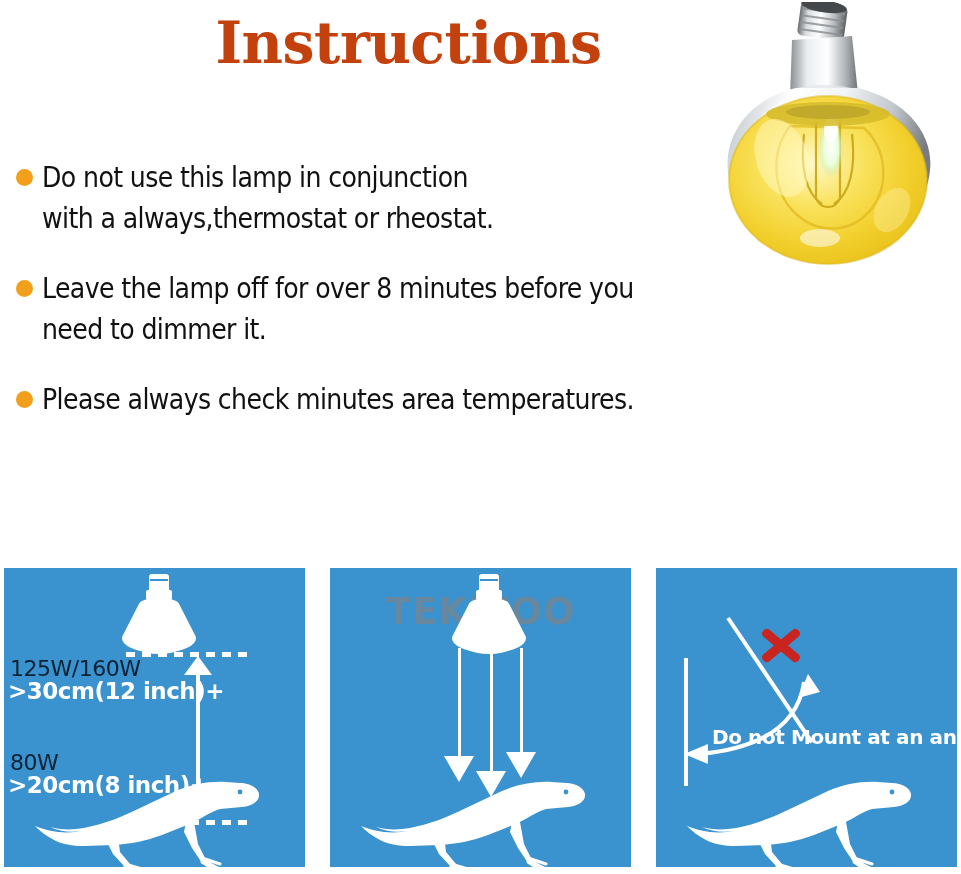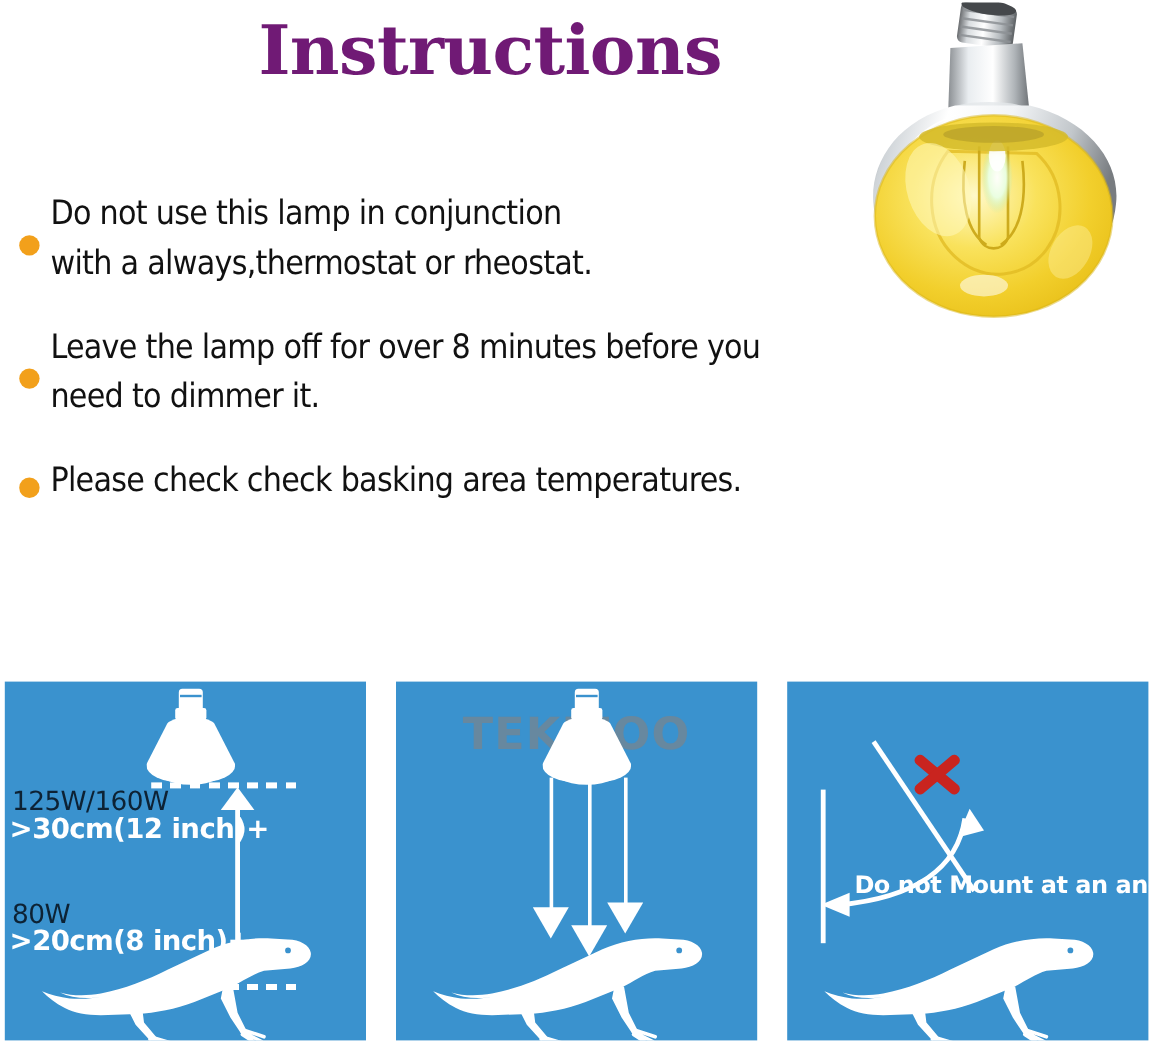--- a/index.html
+++ b/index.html
@@ -20,21 +20,21 @@
   .page-title {
     position: absolute;
     left: 0;
     top: 14px;
     width: 817px;
     text-align: center;
     font-family: "DejaVu Serif", serif;
     font-weight: bold;
     font-size: 57px;
     letter-spacing: -0.5px;
-    color: #701a75;
+    color: #c2410c;
     line-height: 1;
   }
 
   
   .lamp-photo {
     position: absolute;
     left: 700px;
     top: 2px;
     width: 255px;
     height: 280px;
@@ -42,21 +42,21 @@
 
   
   .bullets {
     position: absolute;
     left: 16px;
     top: 158px;
     width: 930px;
   }
   .bullet-row {
     display: flex;
-    align-items: center;
+    align-items: flex-start;
     margin-bottom: 30px;
   }
   .bullet-dot {
     flex: 0 0 auto;
     width: 17px;
     height: 17px;
     border-radius: 50%;
     background: #f2a01b;
     margin-top: 11px;
     margin-right: 9px;
@@ -348,21 +348,21 @@
     <span class="bullet-dot"></span>
     <span class="bullet-text">
       <span class="line">Leave the lamp off for over 8 minutes before you</span>
       <span class="line">need to dimmer it.</span>
     </span>
   </div>
 
   <div class="bullet-row">
     <span class="bullet-dot"></span>
     <span class="bullet-text">
-      <span class="line">Please  check check basking area temperatures.</span>
+      <span class="line">Please  always check minutes area temperatures.</span>
     </span>
   </div>
 
 </div>
 
 <div class="panels">
 
   <div class="panel">
 
     <div class="bulb-up" style="left:118px; top:6px;">

